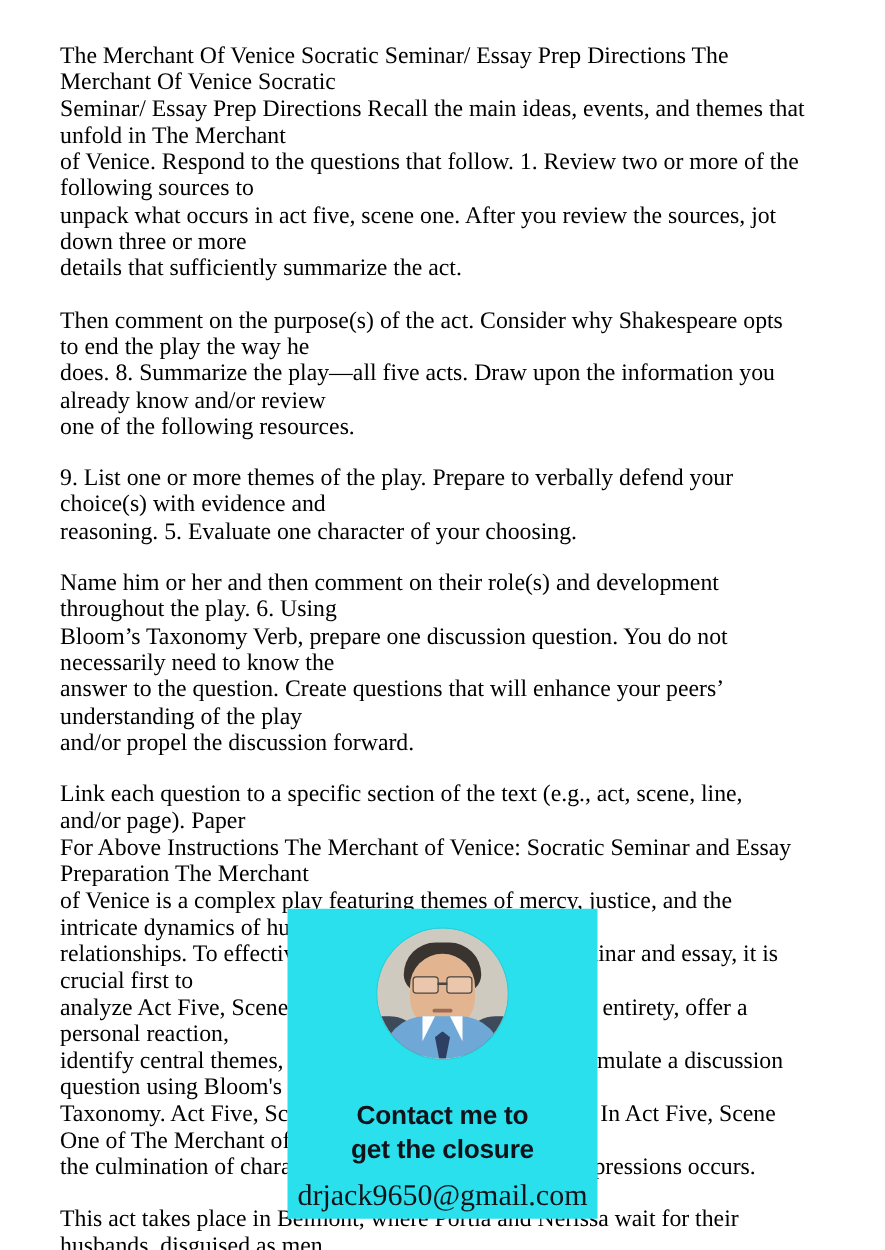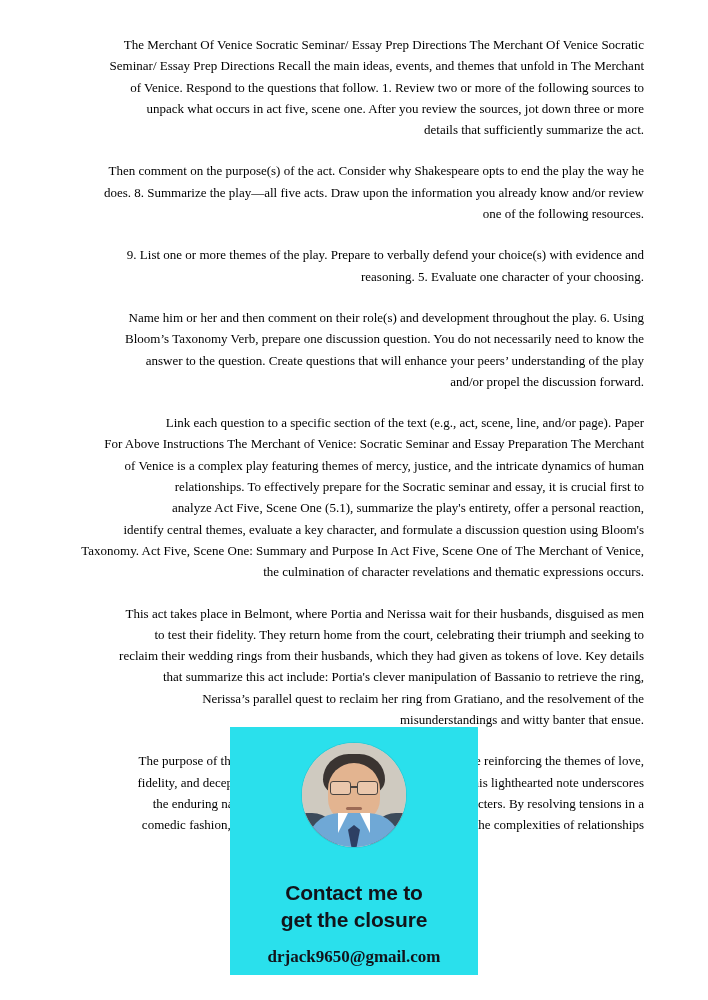--- a/index.html
+++ b/index.html
@@ -23,25 +23,25 @@
     background: #ffffff;
   }
   .doc-body {
     position: absolute;
     left: 48px;
     top: 34px;
     width: 596px;
   }
   .para {
     font-family: "Liberation Serif", serif;
-    font-size: 13px;
+    font-size: 19px;
     line-height: 21.3px;
     color: #000000;
-    margin: 0 0 20px 16px;
-    text-align: right;
+    margin: 0 0 20px 0;
+    text-align: left;
     white-space: pre-wrap;
   }
   
   #contact-card {
     position: absolute;
     left: 230px;
     top: 727px;
     width: 248px;
     height: 248px;
     background: #2ae0ec;
@@ -177,22 +177,22 @@
     color: #12131a;
   }
   .cl-1, .cl-2 {
     font-size: 21px;
     font-weight: bold;
     line-height: 27px;
     letter-spacing: -0.2px;
   }
   .cl-email {
     font-family: "Liberation Serif", serif;
-    font-size: 17px;
-    font-weight: bold;
+    font-size: 24px;
+    font-weight: normal;
     margin-top: 12px;
     line-height: 24px;
   }
 </style>
 </head>
 <body>
 
 <div id="page">
 
   <div class="doc-body">

